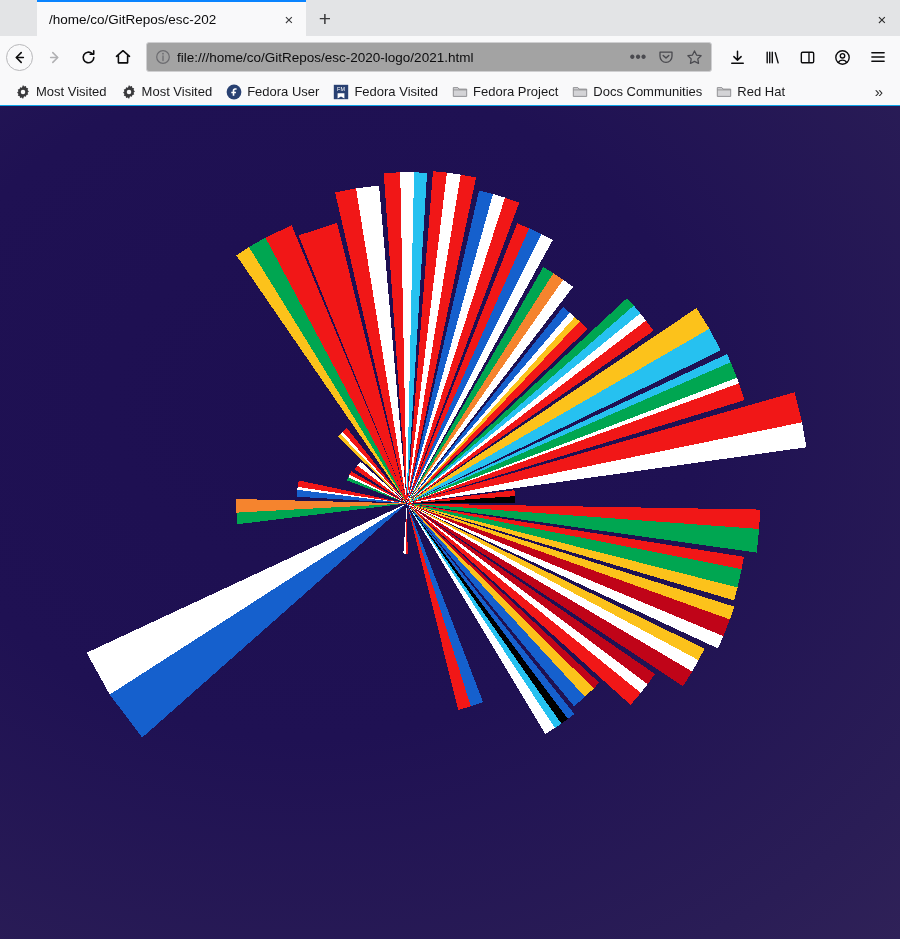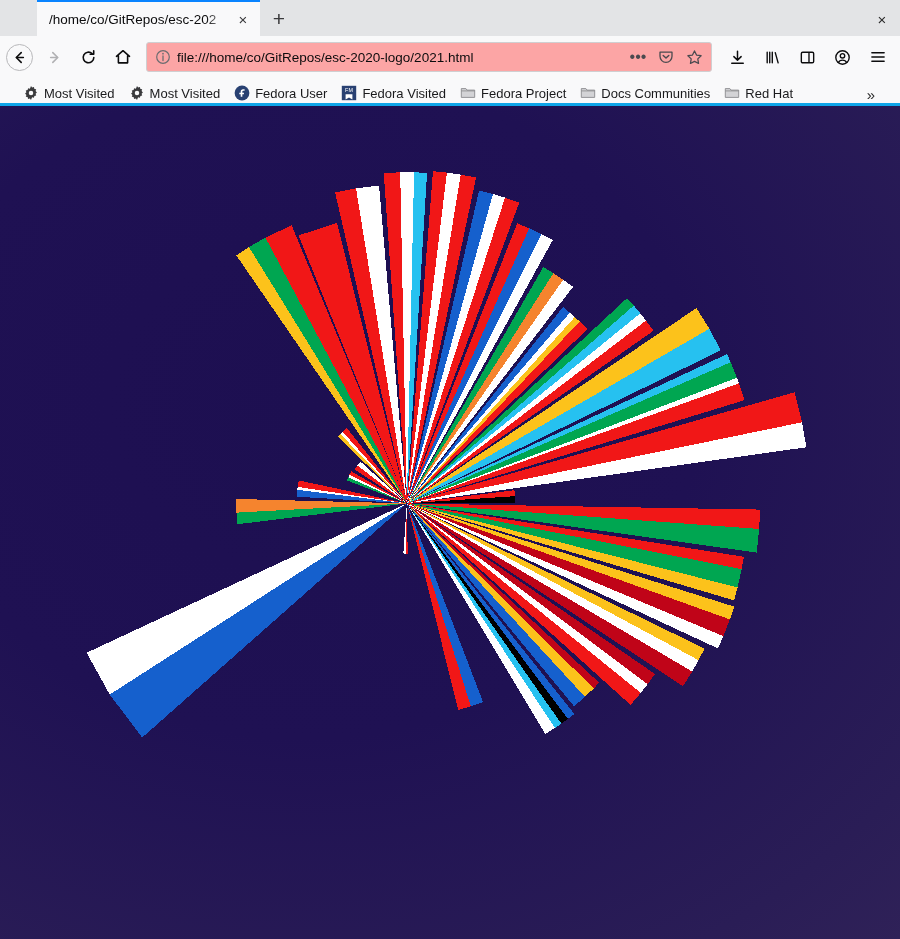--- a/index.html
+++ b/index.html
@@ -17,21 +17,21 @@
   .tabstrip {
     height: 36px;
     background: #e3e4e6;
     display: flex;
     align-items: flex-end;
     position: relative;
     flex: 0 0 36px;
   }
   .tab-lead { width: 37px; height: 36px; }
   .tab {
-    width: 223px; height: 36px;
+    width: 269px; height: 36px;
     background: #f9f9fa;
     border-top: 2px solid #0a84ff;
     display: flex; align-items: center;
     padding: 0 6px 0 12px;
     position: relative;
   }
   .tab-title {
     font-size: 13.5px; color: #0c0c0d;
     white-space: nowrap; overflow: hidden;
     flex: 1;
@@ -69,21 +69,21 @@
     border-radius: 3px;
     color: #0c0c0d;
   }
   .navbtn.disabled { color: #b1b1b3; }
   .navbtn.circled { border: 1px solid #b8b8ba; border-radius: 50%; width: 27px; height: 27px; margin-right:4px;}
 
   .urlbar {
     flex: 1;
     height: 30px;
     margin: 0 8px 0 6px;
-    background: #fca5a5;
+    background: #a3a3a3;
     border: 1px solid #cfcfd1;
     border-radius: 3px;
     display: flex; align-items: center;
     padding: 0 6px 0 8px;
     gap: 6px;
   }
   .url-ident { width: 16px; height: 16px; flex: 0 0 16px; color: #5c5c61; }
   .url-text {
     flex: 1; font-size: 13.5px; color: #0c0c0d;
     white-space: nowrap; overflow: hidden;
@@ -92,23 +92,23 @@
     width: 22px; height: 22px; flex: 0 0 22px;
     display: flex; align-items: center; justify-content: center;
     color: #4a4a4f;
   }
   .tool-icons { display: flex; align-items: center; gap: 2px; }
 
   
   .bookmarks {
     height: 28px; flex: 0 0 28px;
     background: #f9f9fa;
-    display: flex; align-items: flex-end;
-    padding: 0 16px;
-    border-bottom: 3px solid #0ea5e9;
+    display: flex; align-items: center;
+    padding: 0 8px;
+    border-bottom: 1px solid #0ea5e9;
     overflow: hidden;
   }
   .bm {
     display: flex; align-items: center; gap: 5px;
     padding: 2px 7px;
     border-radius: 2px;
     white-space: nowrap;
   }
   .bm-label { font-size: 13px; color: #1a1a1c; }
   .bm-ico { width: 16px; height: 16px; flex: 0 0 16px; display: block; }

